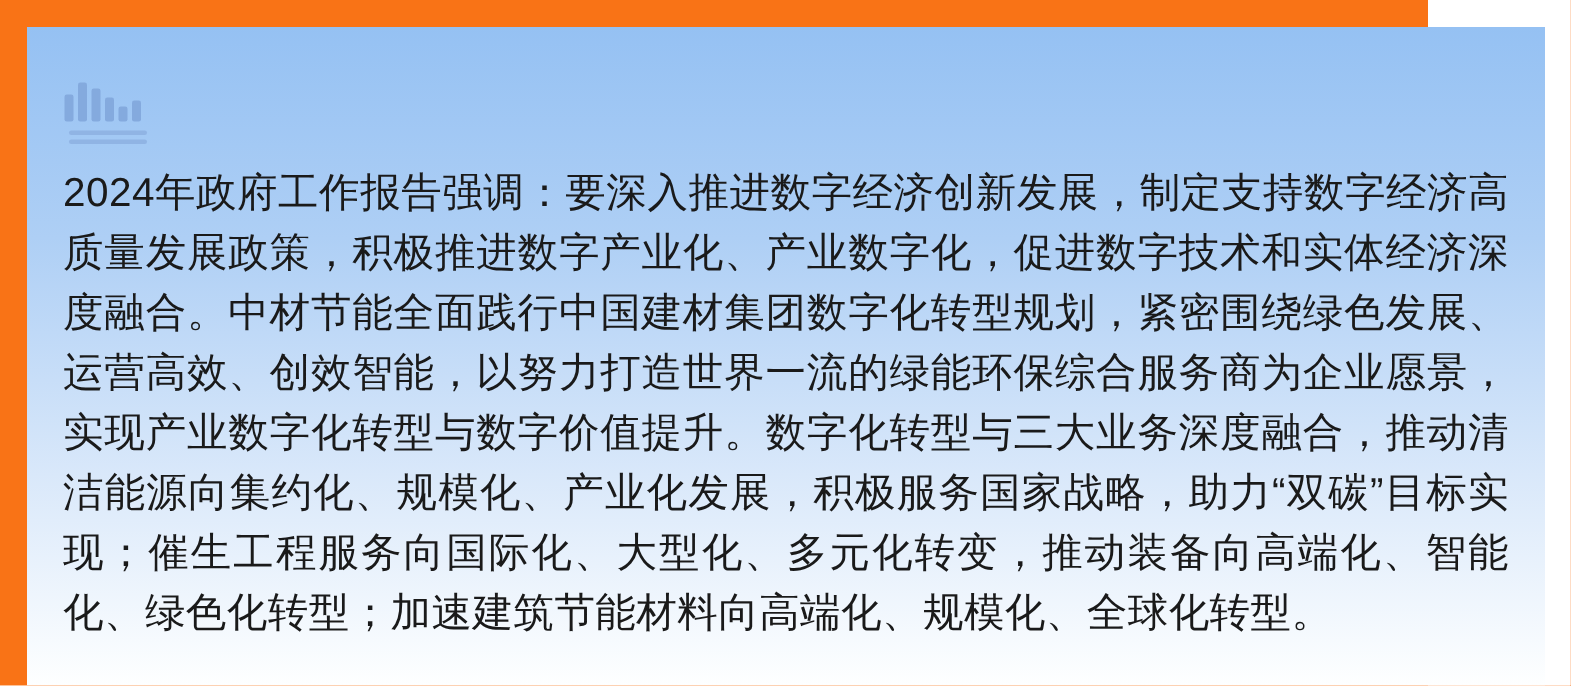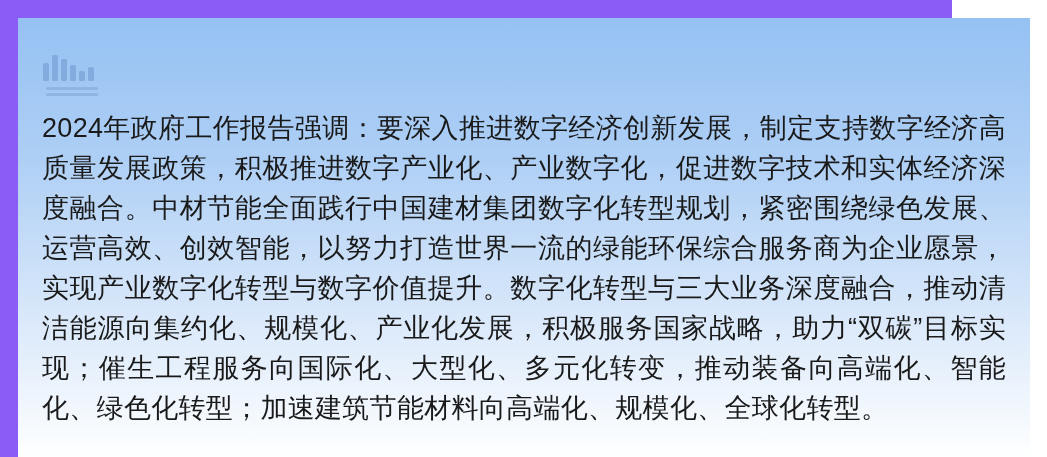--- a/index.html
+++ b/index.html
@@ -5,21 +5,21 @@
   * { margin: 0; padding: 0; box-sizing: border-box; }
   html, body {
     width: 1047px; height: 457px;
     background: #ffffff;
     font-family: "Liberation Sans", "DejaVu Sans", sans-serif;
     overflow: hidden;
   }
   .page {
     position: relative;
     width: 952px; height: 457px;
-    background: #8b5cf6;
+    background: #f97316;
   }
   .panel {
     position: absolute;
     left: 18px; top: 18px;
     width: 1012px; height: 439px;
     background: linear-gradient(180deg,
       var(--grad-top) 0%,
       var(--grad-mid1) 32%,
       var(--grad-mid2) 68%,
       var(--grad-bottom) 100%);

